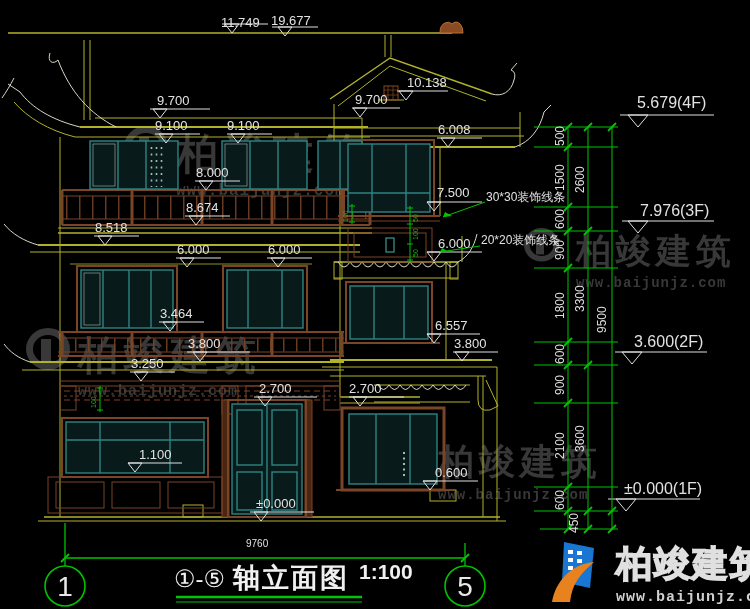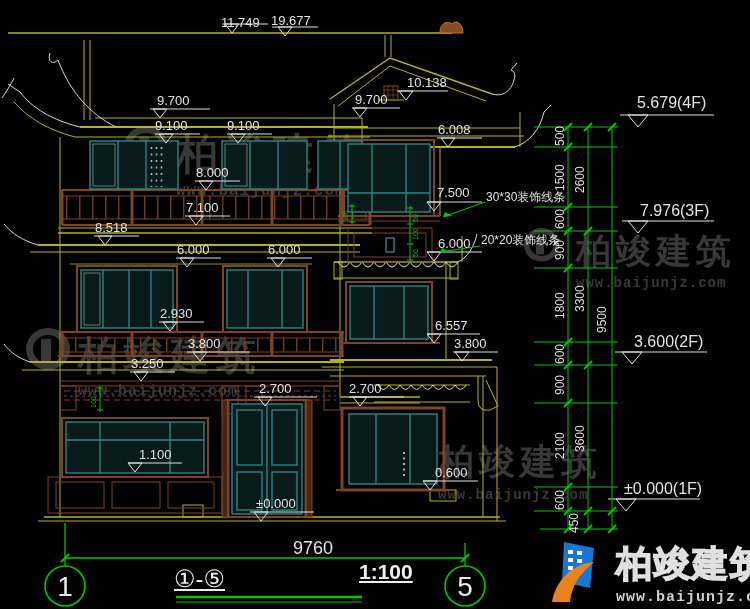--- a/index.html
+++ b/index.html
@@ -1,25 +1,25 @@
 <!DOCTYPE html>
 <html><head>
 <meta charset="utf-8">
 <style>
   html,body{margin:0;padding:0;background:#000;}
   #canvas{position:relative;width:750px;height:609px;background:#000;overflow:hidden;
           font-family:"Liberation Sans",sans-serif;}
   #canvas svg{position:absolute;left:0;top:0;z-index:2;}
   .t{position:absolute;color:#e2e2e2;font-size:13px;white-space:nowrap;z-index:3;line-height:1.05;}
-  .s12{font-size:12px;} .s14{font-size:18px;margin-left:47px;} .s16{font-size:16px;}
+  .s12{font-size:12px;} .s14{font-size:10px;} .s16{font-size:16px;}
   .vt{position:absolute;color:#dedede;font-size:12px;white-space:nowrap;z-index:3;
       transform:rotate(-90deg);transform-origin:0 0;line-height:12px;}
   .vtg{position:absolute;color:#00c400;font-size:7px;white-space:nowrap;z-index:3;
       transform:rotate(-90deg);transform-origin:0 0;line-height:7px;}
-  .ttl{position:absolute;color:#f0f0f0;font-weight:bold;z-index:3;white-space:nowrap;text-decoration:underline;}
+  .ttl{position:absolute;color:#f0f0f0;font-weight:bold;z-index:3;white-space:nowrap;}
   .axis{position:absolute;width:30px;text-align:center;color:#e8e8e8;font-size:28px;z-index:3;}
   .wm{position:absolute;display:flex;gap:8px;align-items:flex-start;color:#383838;z-index:1;}
   .wm .wcol{display:flex;flex-direction:column;}
   .wbrand{font-weight:bold;letter-spacing:6px;white-space:nowrap;}
   .wsite{font-weight:bold;letter-spacing:1px;white-space:nowrap;font-family:"Liberation Mono",monospace;}
   .wlogo{width:44px;height:42px;border:7px solid #383838;border-radius:50%;position:relative;flex:none;box-sizing:border-box;}
   .wlogo::after{content:"";position:absolute;left:8px;top:4px;width:10px;height:22px;background:#383838;}
   .wm-a .wbrand{font-size:42px;} .wm-a .wsite{font-size:16px;}
   .wm-b .wbrand{font-size:35px;letter-spacing:5px;} .wm-b .wsite{font-size:14px;}
   .wm-c .wbrand{font-size:40px;} .wm-c .wsite{font-size:15px;}
@@ -279,26 +279,26 @@
   <div class="t" style="left:221px;top:16px">11.749</div>
   <div class="t" style="left:271px;top:14px">19.677</div>
   <div class="t" style="left:407px;top:76px">10.138</div>
   <div class="t" style="left:157px;top:94px">9.700</div>
   <div class="t" style="left:355px;top:93px">9.700</div>
   <div class="t" style="left:155px;top:119px">9.100</div>
   <div class="t" style="left:227px;top:119px">9.100</div>
   <div class="t" style="left:438px;top:123px">6.008</div>
   <div class="t" style="left:196px;top:166px">8.000</div>
   <div class="t" style="left:437px;top:186px">7.500</div>
-  <div class="t" style="left:186px;top:201px">7.100</div>
+  <div class="t" style="left:186px;top:201px">8.674</div>
   <div class="t" style="left:95px;top:221px">8.518</div>
   <div class="t" style="left:177px;top:243px">6.000</div>
   <div class="t" style="left:268px;top:243px">6.000</div>
   <div class="t" style="left:438px;top:237px">6.000</div>
-  <div class="t" style="left:160px;top:307px">2.930</div>
+  <div class="t" style="left:160px;top:307px">3.464</div>
   <div class="t" style="left:435px;top:319px">6.557</div>
   <div class="t" style="left:188px;top:337px">3.800</div>
   <div class="t" style="left:454px;top:337px">3.800</div>
   <div class="t" style="left:131px;top:357px">3.250</div>
   <div class="t" style="left:259px;top:382px">2.700</div>
   <div class="t" style="left:349px;top:382px">2.700</div>
   <div class="t" style="left:139px;top:448px">1.100</div>
   <div class="t" style="left:435px;top:466px">0.600</div>
   <div class="t" style="left:256px;top:497px">±0.000</div>
 
@@ -328,20 +328,21 @@
   <div class="vtg" style="left:342px;top:222px">100</div>
   <div class="vtg" style="left:412px;top:222px">50</div>
   <div class="vtg" style="left:412px;top:240px">100</div>
   <div class="vtg" style="left:412px;top:257px">50</div>
   <div class="vtg" style="left:90px;top:408px">100</div>
 
   <div class="t s14" style="left:246px;top:539px">9760</div>
   <div class="axis" style="left:50px;top:571px">1</div>
   <div class="axis" style="left:450px;top:571px">5</div>
   <div class="ttl" style="left:174px;top:565px;font-size:24px;font-weight:normal">①-⑤</div>
+  <div class="ttl" style="left:233px;top:560px;font-size:27px;letter-spacing:2px">轴立面图</div>
   <div class="ttl" style="left:359px;top:560px;font-size:21px">1:100</div>
 
   <div class="bmark" style="left:548px;top:536px">
     <svg width="68" height="70">
       <polygon points="16,6 46,12 42,52 14,46" fill="#1976d2"></polygon>
       <g fill="#ffffff">
         <rect x="20" y="14" width="5" height="4"></rect>
           <rect x="29" y="15" width="5" height="4"></rect>
         <rect x="20" y="22" width="5" height="4"></rect>
           <rect x="29" y="23" width="5" height="4"></rect>

